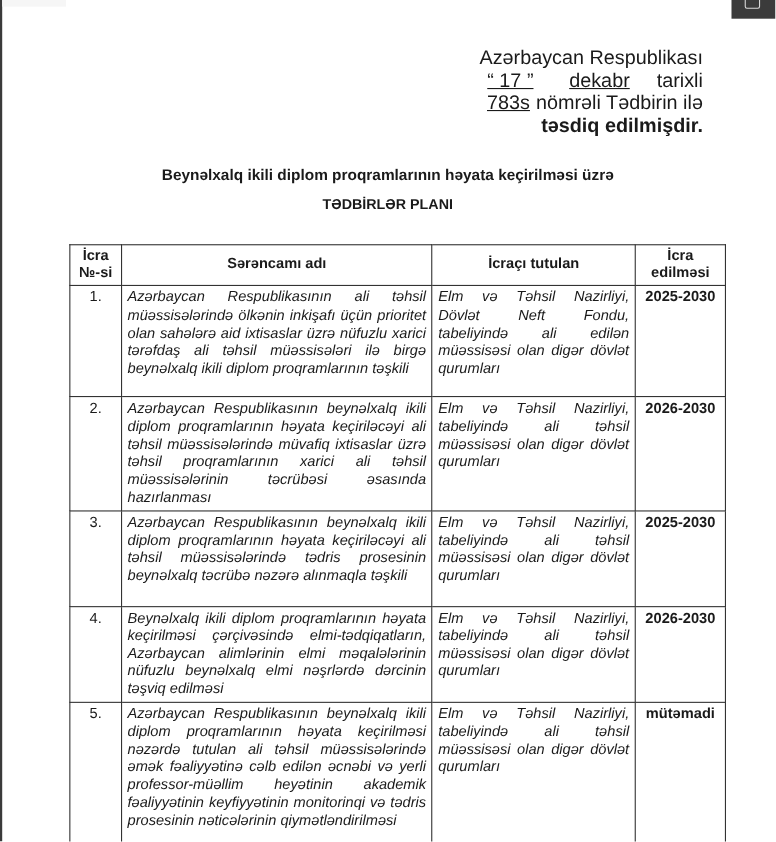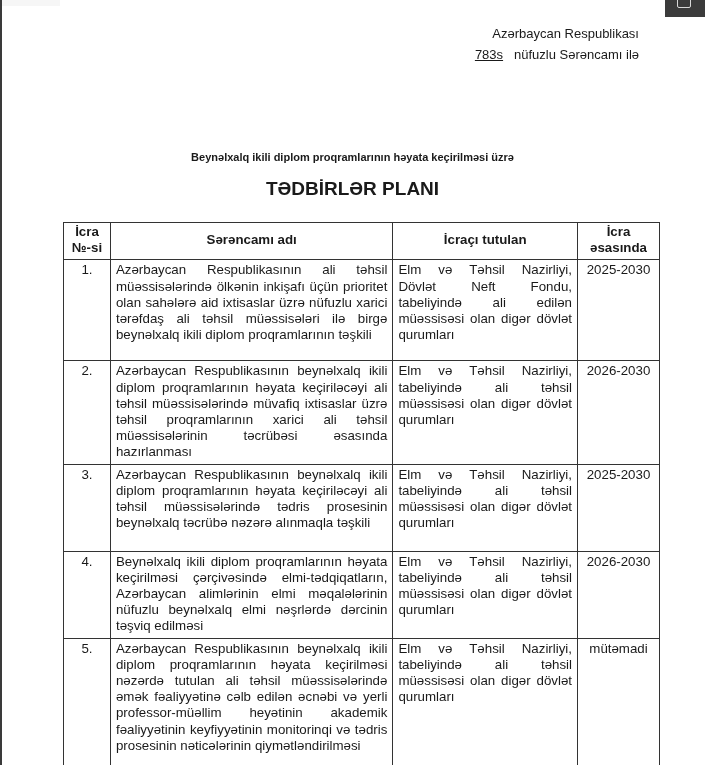--- a/index.html
+++ b/index.html
@@ -10,63 +10,67 @@
   .left-edge { position:absolute; left:0; top:0; width:2px; height:765px; background:#3a3a3a; }
   .top-strip { position:absolute; left:2px; top:0; width:58px; height:6px; background:#f6f6f6; }
   .corner-btn {
     position:absolute; left:665px; top:0; width:40px; height:17px; background:#3b3b3b;
   }
   .corner-btn .glyph {
     position:absolute; left:12px; top:-4px; width:14px; height:12px;
     border:1.5px solid #d8d8d8; border-radius:2px; box-sizing:border-box;
   }
   .approval {
-    position:absolute; right:66px; top:24px; text-align:right;
-    font-size:13px; line-height:20.5px;
+    position:absolute; right:66px; top:42px; text-align:right;
+    font-size:18px; line-height:20.5px;
   }
   .approval .u { text-decoration:underline; display:inline-block; text-align:center; }
   .approval .u17 { width:54px; }
   .approval .umonth { width:96px; margin-left:6px; margin-right:4px; }
   .approval .unum { width:42px; margin-right:4px; }
   .approval .bold { font-weight:bold; }
   .doc-title {
     position:absolute; left:0; width:705px; top:151px; text-align:center;
-    font-weight:bold; font-size:11px;
+    font-weight:bold; font-size:14px;
   }
   .doc-subtitle {
     position:absolute; left:0; width:705px; top:178px; text-align:center;
-    font-weight:bold; font-size:19px;
+    font-weight:bold; font-size:13px;
   }
   table.plan {
     position:absolute; left:63px; top:222px; width:597px;
     border-collapse:collapse; font-size:13.3px; line-height:16.2px;
   }
   table.plan th, table.plan td { border:1.3px solid #333; vertical-align:top; padding:2px 5px 3px 5px; }
   table.plan th { font-weight:bold; text-align:center; vertical-align:middle; padding:1px 3px 3px 3px; }
   col.c1 { width:47px; } col.c2 { width:283px; } col.c3 { width:185px; } col.c4 { width:82px; }
   td.num { text-align:center; }
-  td.txt { text-align:justify; }
-  td.period { text-align:center; padding-left:2px; padding-right:2px; }
+  td.txt { text-align:justify;font-style:italic; }
+  td.period { text-align:center; padding-left:2px; padding-right:2px;font-weight:bold; }
   tr.r1 td { height:95px; } tr.r2 td { height:97px; } tr.r3 td { height:81px; }
   tr.r4 td { height:81px; } tr.r5 td { height:129px; }
 </style>
 </head>
 <body>
 
 <div class="left-edge"></div>
 <div class="top-strip"></div>
 <div class="corner-btn">
   <span class="glyph"></span>
 </div>
 
 <div class="approval">
   <div>Azərbaycan Respublikası</div>
   <div>
-    <span class="u unum">783s</span><span>nüfuzlu Sərəncamı ilə</span>
+    <span class="u u17">“ 17 ”</span><span class="u umonth">dekabr</span><span>tarixli</span>
   </div>
+  <div>
+    <span class="u unum">783s</span><span>nömrəli Tədbirin ilə</span>
+  </div>
+  <div class="bold">təsdiq edilmişdir.</div>
 </div>
 
 <div class="doc-title">Beynəlxalq ikili diplom proqramlarının həyata keçirilməsi  üzrə</div>
 <div class="doc-subtitle">TƏDBİRLƏR PLANI</div>
 
 <table class="plan">
   <colgroup>
       <col class="c1">
       <col class="c2">
       <col class="c3">
@@ -75,21 +79,21 @@
   <thead>
     <tr>
       <th>
         <div>İcra</div>
         <div>№-si</div>
       </th>
       <th>Sərəncamı adı</th>
       <th>İcraçı tutulan</th>
       <th>
         <div>İcra</div>
-        <div>əsasında</div>
+        <div>edilməsi</div>
       </th>
     </tr>
   </thead>
   <tbody>
     <tr class="r1">
       <td class="num">1.</td>
       <td class="txt">Azərbaycan Respublikasının ali təhsil müəssisələrində ölkənin inkişafı üçün prioritet olan sahələrə aid ixtisaslar üzrə nüfuzlu xarici tərəfdaş ali təhsil müəssisələri ilə birgə beynəlxalq ikili diplom proqramlarının təşkili</td>
       <td class="txt">Elm və Təhsil Nazirliyi, Dövlət Neft Fondu, tabeliyində ali edilən müəssisəsi olan digər dövlət qurumları</td>
       <td class="period">2025-2030</td>
     </tr>

